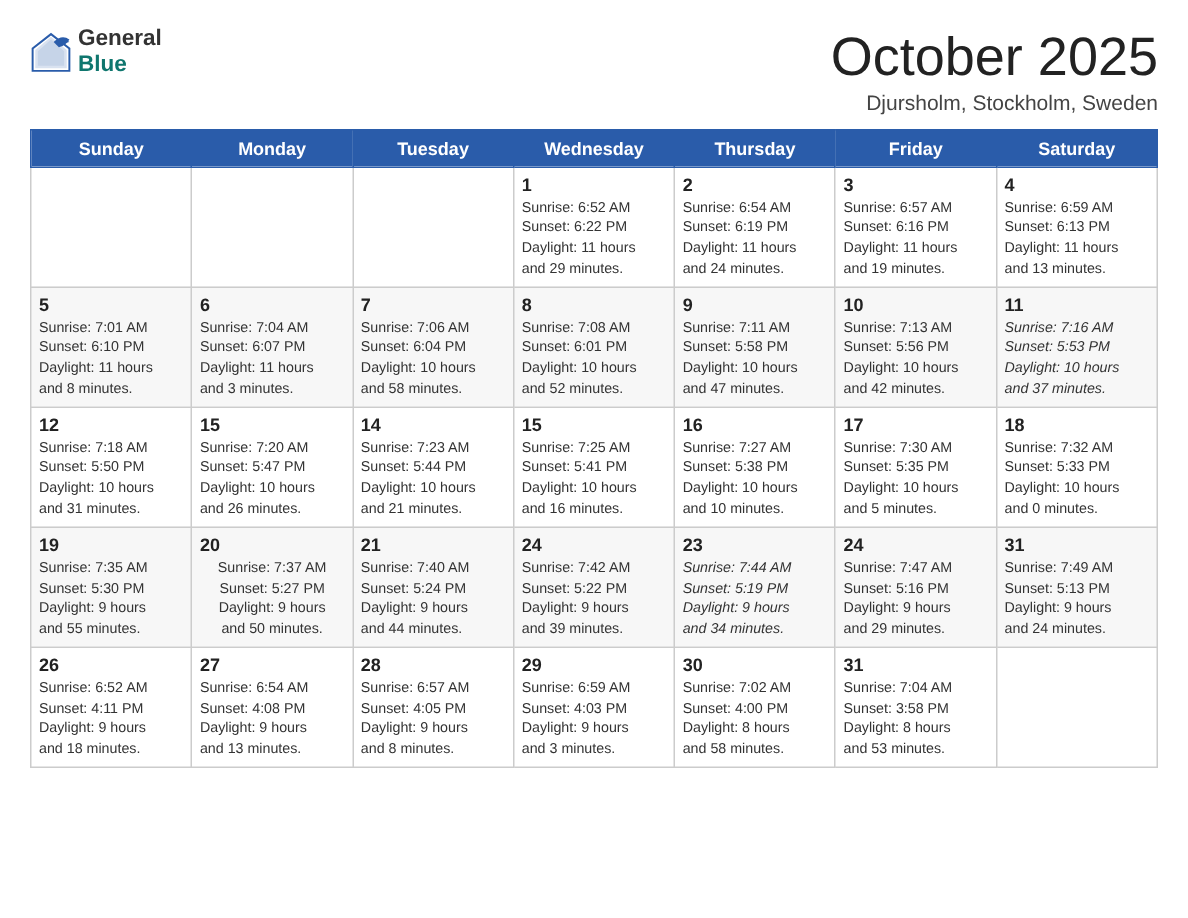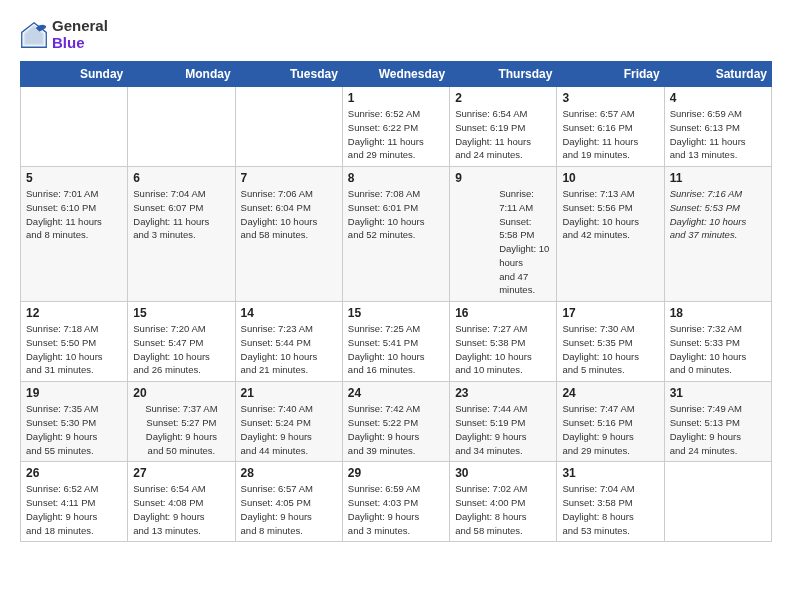--- a/index.html
+++ b/index.html
@@ -31,21 +31,21 @@
       line-height: 1.1;
     }
     .logo-general {
       font-size: 15px;
       font-weight: bold;
       color: #333;
     }
     .logo-blue {
       font-size: 15px;
       font-weight: bold;
-      color: #6d28d9;
+      color: #0f766e;
     }
     .logo-icon {
       width: 28px;
       height: 28px;
     }
     .title-block {
       text-align: right;
     }
     .title-month {
       font-size: 36px;
@@ -62,21 +62,21 @@
       width: 100%;
       border-collapse: collapse;
       border: 1px solid #bbb;
     }
     .calendar th {
       background: #2a5caa;
       color: #fff;
       font-size: 12px;
       font-weight: bold;
       padding: 5px 4px;
-      text-align: right;
+      text-align: center;
       border: 1px solid #2a5caa;
     }
     .calendar td {
       width: calc(100%/7);
       vertical-align: top;
       border: 1px solid #ccc;
       padding: 4px 5px;
       min-height: 80px;
       background: #fff;
     }
@@ -110,20 +110,22 @@
         <polygon points="16,6 26,15 26,26 6,26 6,15" fill="#2a5caa" opacity="0.10"></polygon>
         <path d="M20 10 Q26 4 30 8" fill="#2a5caa"></path>
         <path d="M18 8 Q24 2 30 6 Q28 10 22 12 Z" fill="#2a5caa"></path>
       </svg>
       <div class="logo-text">
         <span class="logo-general">General</span>
         <span class="logo-blue">Blue</span>
       </div>
     </div>
     <div class="title-block">
+      <div class="title-month">October 2025</div>
+      <div class="title-location">Djursholm, Stockholm, Sweden</div>
     </div>
   </div>
 
   <table class="calendar">
     <thead>
       <tr>
       <th>Sunday</th>
           <th>Monday</th>
           <th>Tuesday</th>
           <th>Wednesday</th>
@@ -190,21 +192,21 @@
           </td>
           <td>
             <div class="day-num">8</div>
             <div class="day-info" style="white-space: pre-line;">Sunrise: 7:08 AM
 Sunset: 6:01 PM
 Daylight: 10 hours
 and 52 minutes.</div>
           </td>
           <td>
             <div class="day-num">9</div>
-            <div class="day-info" style="white-space: pre-line; margin-left: 44px;">Sunrise: 7:11 AM
+            <div class="day-info" style="white-space: pre-line;">Sunrise: 7:11 AM
 Sunset: 5:58 PM
 Daylight: 10 hours
 and 47 minutes.</div>
           </td>
           <td>
             <div class="day-num">10</div>
             <div class="day-info" style="white-space: pre-line;">Sunrise: 7:13 AM
 Sunset: 5:56 PM
 Daylight: 10 hours
 and 42 minutes.</div>
@@ -292,21 +294,21 @@
           </td>
           <td>
             <div class="day-num">24</div>
             <div class="day-info" style="white-space: pre-line;">Sunrise: 7:42 AM
 Sunset: 5:22 PM
 Daylight: 9 hours
 and 39 minutes.</div>
           </td>
           <td>
             <div class="day-num">23</div>
-            <div class="day-info" style="white-space: pre-line;">Sunrise: 7:44 AM
+            <div class="day-info" style="white-space: pre-line; font-style: italic;">Sunrise: 7:44 AM
 Sunset: 5:19 PM
 Daylight: 9 hours
 and 34 minutes.</div>
           </td>
           <td>
             <div class="day-num">24</div>
             <div class="day-info" style="white-space: pre-line;">Sunrise: 7:47 AM
 Sunset: 5:16 PM
 Daylight: 9 hours
 and 29 minutes.</div>

